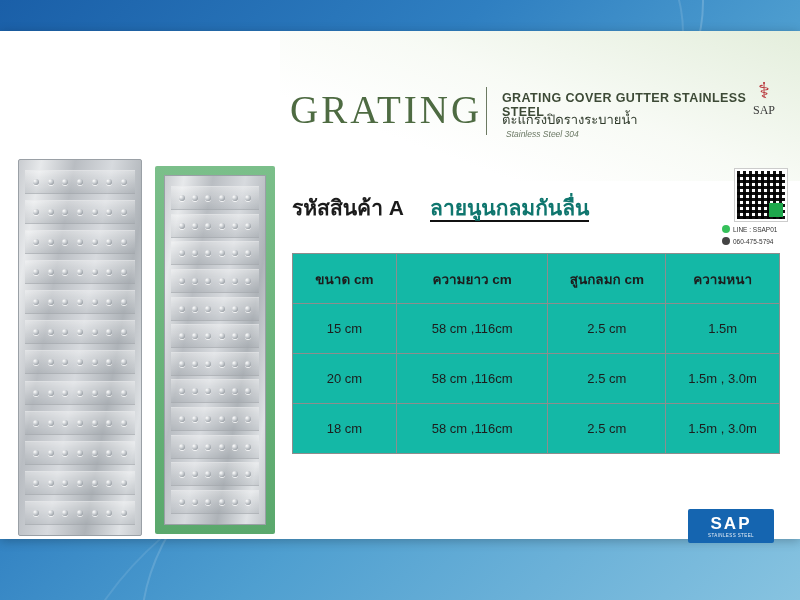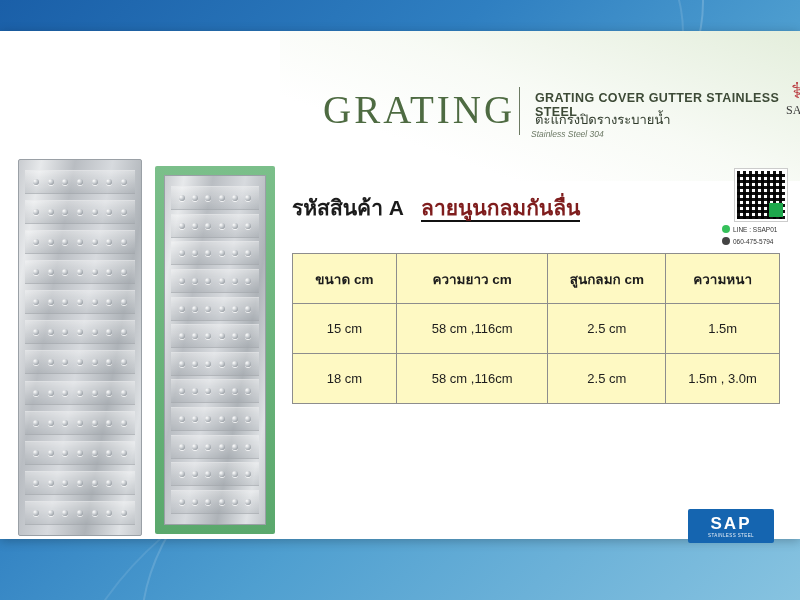--- a/index.html
+++ b/index.html
@@ -115,21 +115,20 @@
     box-shadow: 0 1px 0 rgba(255,255,255,0.8);
   }
 
   
   #header {
     position: absolute;
     left: 290px;
     top: 50px;
     width: 478px;
     height: 68px;
-    margin-left: 33px;
   }
   #grating-word {
     position: absolute;
     left: 0;
     top: 6px;
     font-family: "Liberation Serif", serif;
     font-size: 39px;
     letter-spacing: 3px;
     color: #4e6b42;
     font-weight: 400;
@@ -153,21 +152,21 @@
   }
   #header-th {
     position: absolute;
     left: 212px;
     top: 28px;
     font-size: 13px;
     color: #2f3a2b;
   }
   #header-sub {
     position: absolute;
-    left: 208px;
+    left: 216px;
     top: 48px;
     font-size: 8.5px;
     color: #6d7a66;
     font-style: italic;
   }
 
   
   #brand-logo {
     position: absolute;
     left: 452px;
@@ -232,35 +231,35 @@
   
   #code-heading {
     position: absolute;
     left: 292px;
     top: 160px;
     font-size: 21px;
     font-weight: bold;
     color: #1b1b1b;
   }
   #code-heading .highlight {
-    color: #7f1d1d;
+    color: #0f766e;
     border-bottom: 2px solid #111;
     padding-bottom: 1px;
-    margin-left: 12px;
+    margin-left: 21px;
     font-weight: bold;
   }
 
   
   #spec-table {
     position: absolute;
     left: 292px;
     top: 222px;
     width: 488px;
     border-collapse: collapse;
-    background: #fef9c3;
+    background: #14b8a6;
   }
   #spec-table th, #spec-table td {
     border: 1px solid #8d8d8d;
     font-size: 13px;
     color: #1d1d1d;
     text-align: center;
     height: 49px;
     padding: 0 4px;
   }
   #spec-table th {
@@ -574,20 +573,26 @@
         </tr>
       </thead>
       <tbody>
         <tr>
           <td>15 cm</td>
           <td>58 cm ,116cm</td>
           <td>2.5 cm</td>
           <td>1.5m</td>
         </tr>
         <tr>
+          <td>20 cm</td>
+          <td>58 cm ,116cm</td>
+          <td>2.5 cm</td>
+          <td>1.5m , 3.0m</td>
+        </tr>
+        <tr>
           <td>18 cm</td>
           <td>58 cm ,116cm</td>
           <td>2.5 cm</td>
           <td>1.5m , 3.0m</td>
         </tr>
       </tbody>
     </table>
 
     <div id="sap-logo">
       <div class="sap-text">SAP</div>

